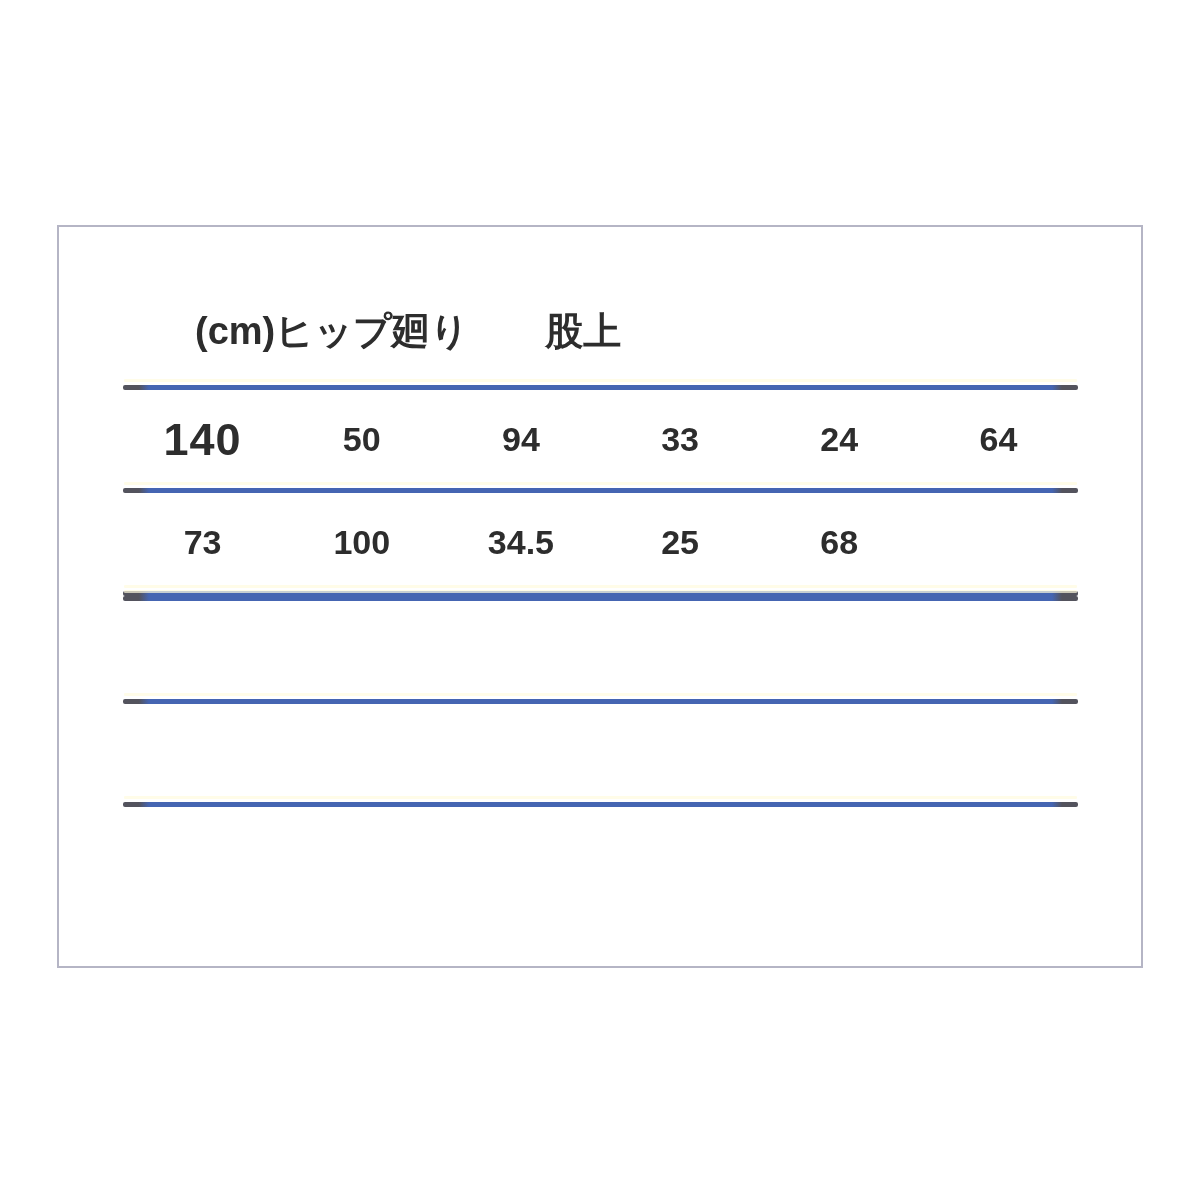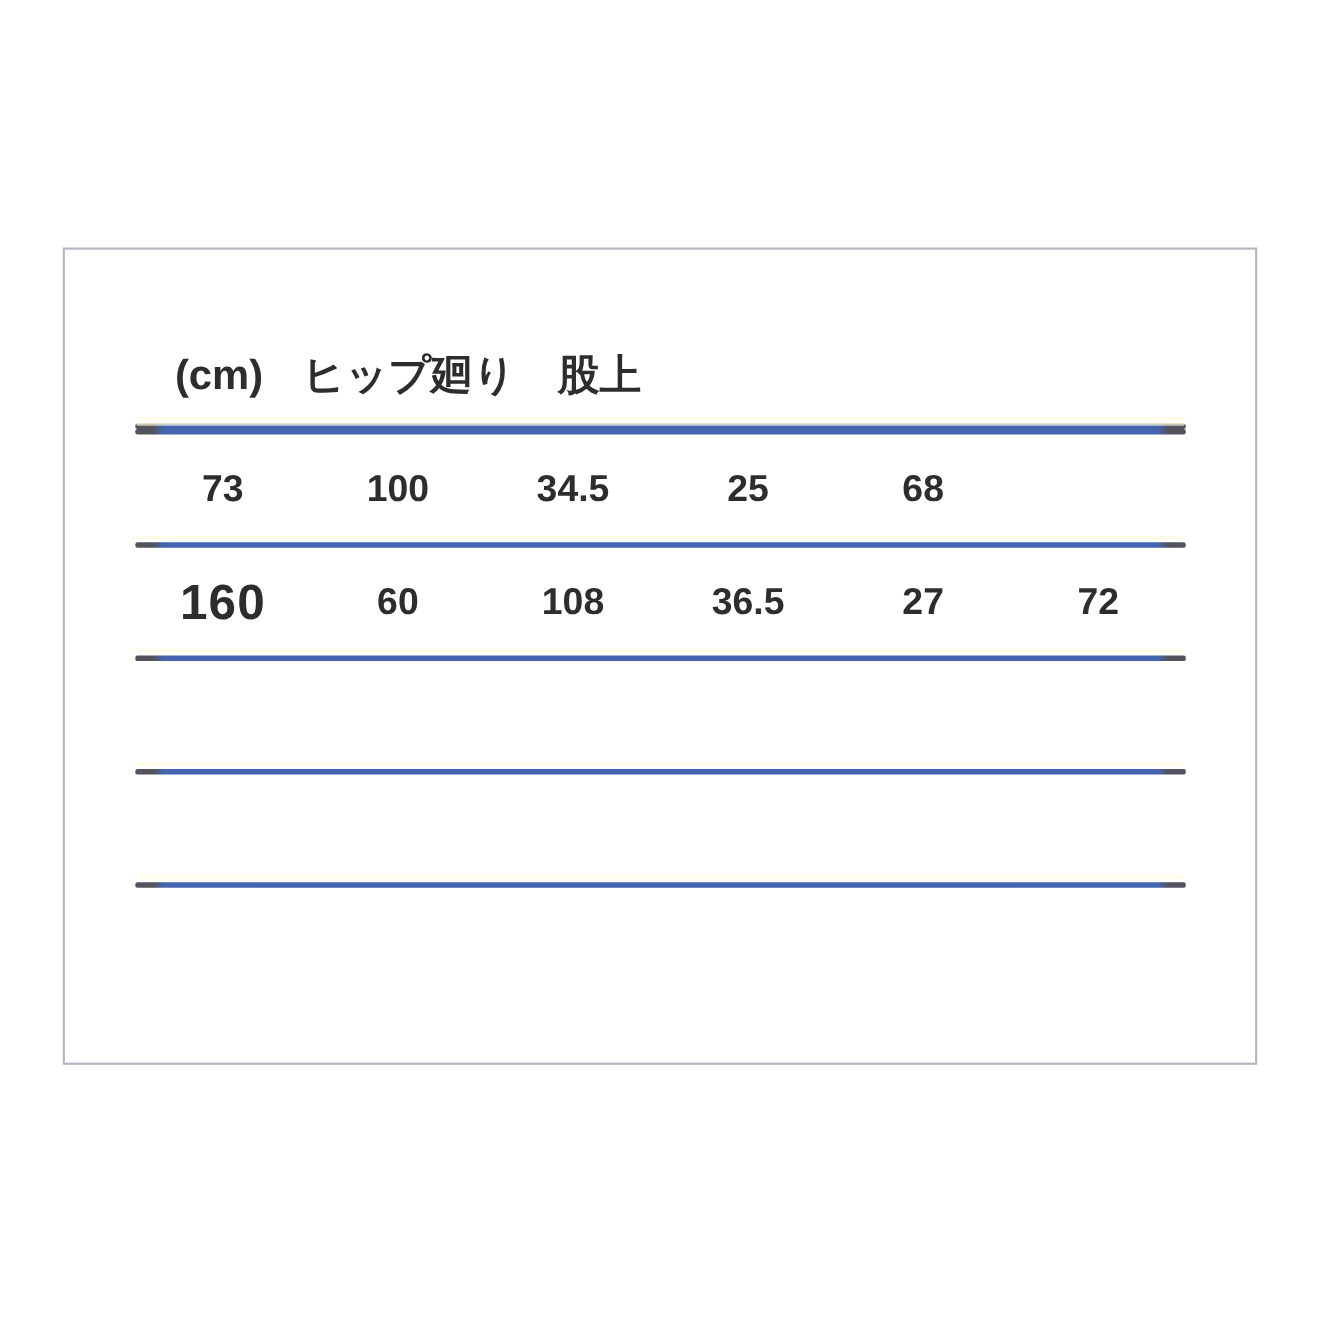--- a/index.html
+++ b/index.html
@@ -35,21 +35,22 @@
     display: grid;
     grid-template-columns: repeat(6, 1fr);
     align-items: center;
   }
   .row-header {
     height: 158px;
     align-items: end;
     padding-bottom: 0;
   }
   .row-header .cell {
-    padding-bottom: 24px;
+    padding-bottom: 35px;
+    text-align: right;
   }
   .row-data {
     height: 98px;
   }
   .row-empty {
     height: 98px;
   }
   .cell {
     text-align: center;
     color: #2d2d2d;
@@ -91,39 +92,39 @@
   <div class="panel">
     <div class="grid">
 
       <div class="row row-header">
         <div class="cell cell-header">(cm)</div>
         <div class="cell cell-header">ヒップ廻り</div>
         <div class="cell cell-header">股上</div>
       </div>
       <div class="sep"></div>
 
+      <div class="row row-data">
+        <div class="cell cell-label">140</div>
+        <div class="cell cell-value">50</div>
+        <div class="cell cell-value">94</div>
+        <div class="cell cell-value">33</div>
+        <div class="cell cell-value">24</div>
+        <div class="cell cell-value">64</div>
+      </div>
       <div class="sep"></div>
 
       <div class="row row-data">
         <div class="cell cell-value">73</div>
         <div class="cell cell-value">100</div>
         <div class="cell cell-value">34.5</div>
         <div class="cell cell-value">25</div>
         <div class="cell cell-value">68</div>
       </div>
       <div class="sep"></div>
 
-      <div class="row row-data">
-        <div class="cell cell-label">160</div>
-        <div class="cell cell-value">60</div>
-        <div class="cell cell-value">108</div>
-        <div class="cell cell-value">36.5</div>
-        <div class="cell cell-value">27</div>
-        <div class="cell cell-value">72</div>
-      </div>
       <div class="sep"></div>
 
       <div class="row row-empty"></div>
       <div class="sep"></div>
 
       <div class="row row-empty"></div>
       <div class="sep"></div>
 
     </div>
   </div>

